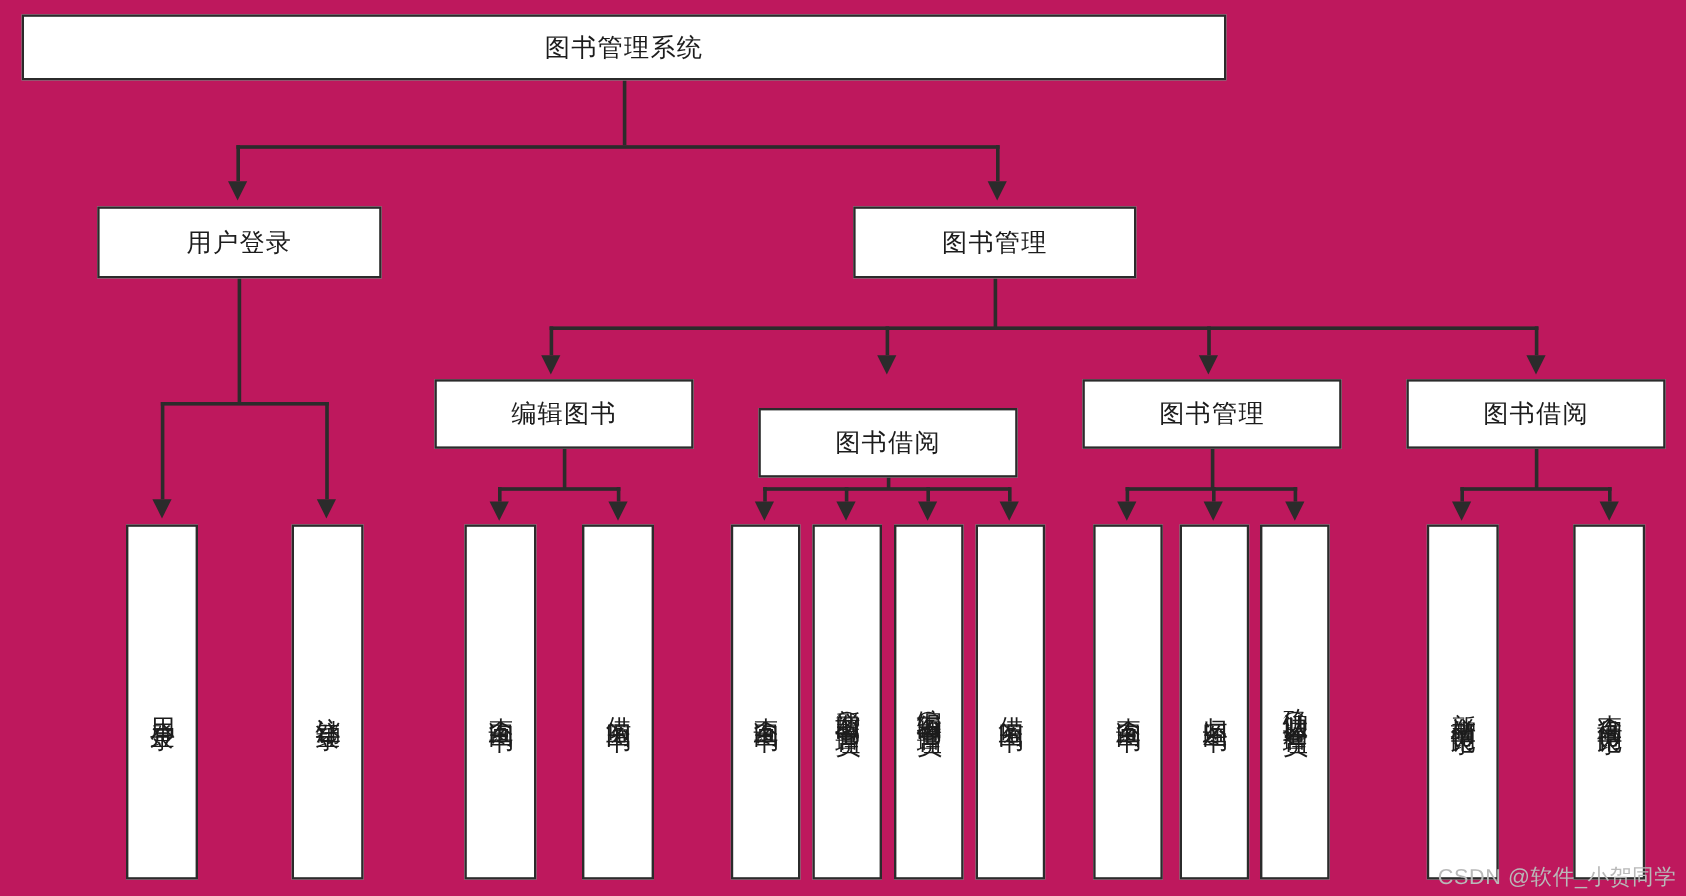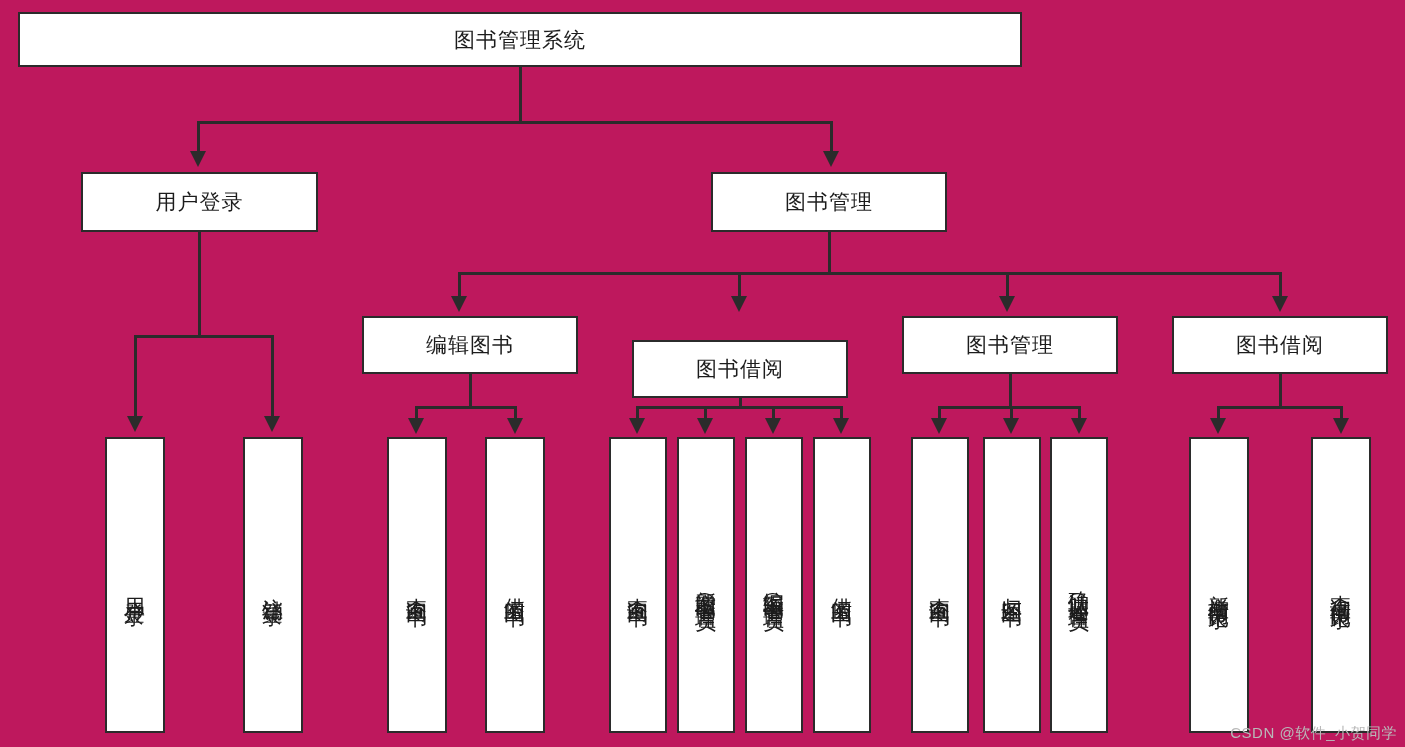--- a/index.html
+++ b/index.html
@@ -55,21 +55,21 @@
     width:0;height:0;
     border-left:8px solid transparent;
     border-right:8px solid transparent;
     border-top:16px solid #2b2b2b;
   }
   
   #watermark{
     position:absolute;
     right:8px;
     bottom:4px;
-    font-size:15px;
+    font-size:18px;
     color:#b9b9b9;
     white-space:nowrap;
     letter-spacing:0.5px;
   }
 </style>
 </head>
 <body>
 
 <div id="canvas">
 

